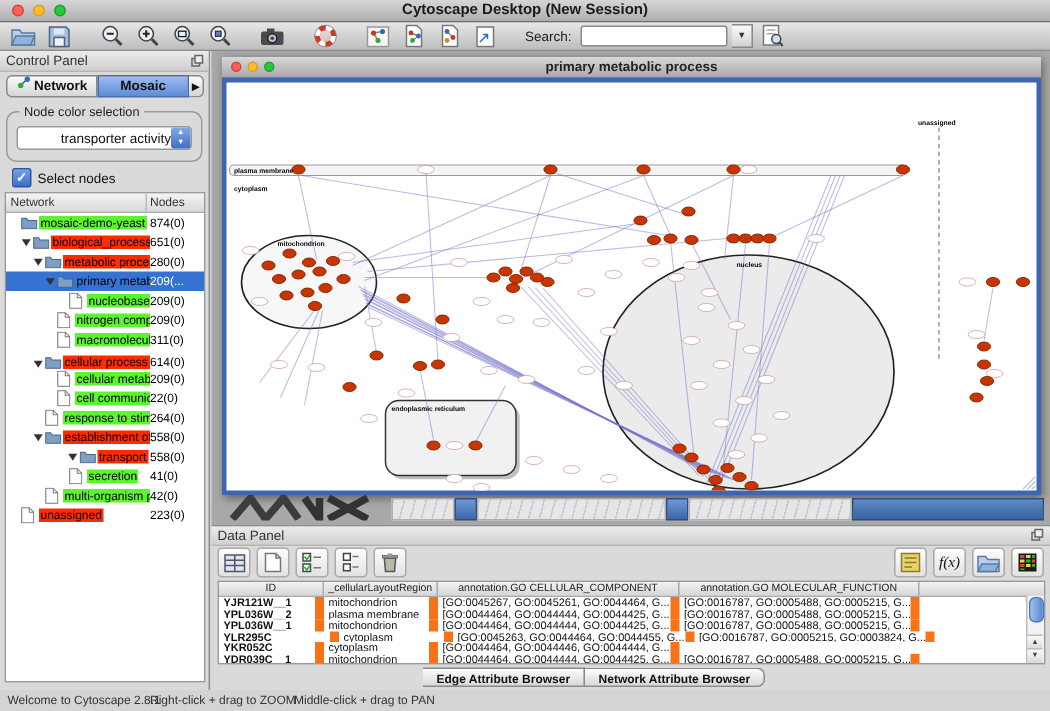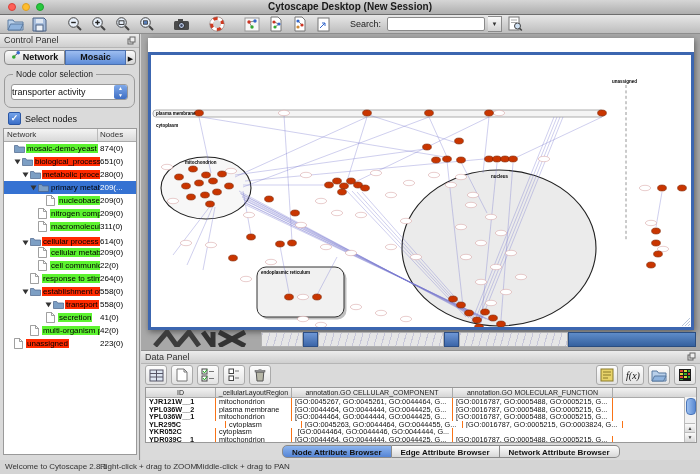--- a/index.html
+++ b/index.html
@@ -26,21 +26,21 @@
   #cphead .t{font-size:9px;color:#333;padding-left:4px;line-height:13px}
   #cpfloat{position:absolute;right:3px;top:2px}
   #cptabs{position:absolute;left:4px;top:16px;width:132px;height:15px;display:flex}
   .cptab{flex:1;height:15px;line-height:15px;text-align:center;font-size:9px;font-weight:bold;background:linear-gradient(#fbfbfb,#d5d5d5);border:1px solid #8a8a8a;box-sizing:border-box;display:flex;align-items:center;justify-content:center;gap:2px}
   .cptab.first{border-radius:4px 0 0 4px}
   .cptab.on{background:linear-gradient(#9dbdf0,#5d8cd8);border-color:#4a6fae}
   #cptabarrow{width:10px;height:15px;line-height:15px;font-size:7px;text-align:center;background:linear-gradient(#fbfbfb,#d5d5d5);border:1px solid #8a8a8a;border-left:none;border-radius:0 4px 4px 0;box-sizing:border-box}
   #groupbox{position:absolute;left:4px;top:40px;width:131px;height:34px;border:1px solid #9b9b9b;border-radius:7px;box-sizing:border-box}
   #grouplbl{position:absolute;left:8px;top:-6px;background:#dadada;padding:0 3px;font-size:8.5px;color:#222}
   #combo{position:absolute;left:6px;top:9px;width:117px;height:16px;background:#fff;border:1px solid #999;border-radius:3px;box-sizing:border-box;display:flex;align-items:center}
-  #combo .v{flex:1;font-size:9px;text-align:left;white-space:nowrap;overflow:hidden}
+  #combo .v{flex:1;font-size:9px;text-align:right;white-space:nowrap;overflow:hidden}
   #combocap{width:13px;height:14px;background:linear-gradient(#7fa9ea,#3f6fc4);border-radius:2px;margin-right:0px;color:#fff;font-size:5px;line-height:7px;text-align:center}
   #selrow{position:absolute;left:8px;top:78px;display:flex;align-items:center;gap:4px}
   #selchk{width:11px;height:11px;background:linear-gradient(#74a3e9,#3a6ec8);border:1px solid #2a56a4;border-radius:2px;color:#fff;font-size:9px;font-weight:bold;line-height:11px;text-align:center}
   #selrow .t{font-size:9px}
   #treebox{position:absolute;left:3px;top:94px;width:134px;height:327px;background:#fff;border:1px solid #9a9a9a;box-sizing:border-box;overflow:hidden}
   #treehead{height:12px;background:linear-gradient(#f4f4f4,#d9d9d9);border-bottom:1px solid #aaa;display:flex;font-size:8px;color:#333}
   #treehead .c1{flex:1;padding-left:3px;line-height:12px;border-right:1px solid #bbb}
   #treehead .c2{width:36px;padding-left:2px;line-height:12px}
   .trow{height:13px;display:flex;align-items:center;font-size:8px;white-space:nowrap}
   .trow .tri{width:8px;flex:none;display:flex;align-items:center}
@@ -69,21 +69,21 @@
   #dphead{position:absolute;left:0;top:0;width:100%;height:12px;background:linear-gradient(#ececec,#cfcfcf);border-bottom:1px solid #b5b5b5}
   #dphead .t{font-size:9px;color:#333;padding-left:4px;line-height:12px}
   #dpfloat{position:absolute;right:4px;top:1px}
   #dptools{position:absolute;left:4px;top:14px;width:551px;height:20px;display:flex;align-items:center;gap:4px}
   .dpi{width:20px;height:18px;border:1px solid #aaa;border-radius:3px;background:linear-gradient(#fdfdfd,#e2e2e2);display:flex;align-items:center;justify-content:center;flex:none}
   #dptools .spring{flex:1}
   #dtable{position:absolute;left:4px;top:36px;width:552px;height:56px;background:#fff;border:1px solid #999;box-sizing:border-box;overflow:hidden}
   #dthead{display:flex;height:9px;background:linear-gradient(#f2f2f2,#d6d6d6);border-bottom:1px solid #aaa}
   .thc{font-size:7px;color:#222;text-align:center;line-height:9px;border-right:1px solid #aaa;box-sizing:border-box;overflow:hidden;white-space:nowrap;flex:none}
   .dtr{display:flex;height:7.6px}
-  .tdc{font-size:7.3px;line-height:7.6px;padding-left:3px;border-right:1px solid #f97316;box-sizing:border-box;overflow:hidden;white-space:nowrap;flex:none;color:#111}
+  .tdc{font-size:7.3px;line-height:7.6px;padding-left:3px;border-right:6px solid #f97316;box-sizing:border-box;overflow:hidden;white-space:nowrap;flex:none;color:#111}
   .tdc.b{font-weight:bold}
   #dscroll{position:absolute;right:0;top:9px;bottom:0;width:11px;background:#f2f2f2;border-left:1px solid #bbb}
   #dthumb{position:absolute;left:1px;top:1px;width:8px;height:15px;border-radius:4px;background:linear-gradient(90deg,#9dc0f0,#5b8ad2);border:1px solid #4a76bb}
   .sbtn{position:absolute;left:0;width:10px;height:9px;font-size:5px;text-align:center;line-height:9px;color:#444;background:linear-gradient(#fbfbfb,#d8d8d8);border-top:1px solid #bbb}
   #dtabs{position:absolute;left:141px;top:94px;display:flex}
   .segb{height:13px;line-height:13px;padding:0 9px;font-size:8px;font-weight:bold;color:#111;background:linear-gradient(#fdfdfd,#d8d8d8);border:1px solid #8a8a8a;border-left:none;box-sizing:border-box}
   .segb.first{border-left:1px solid #8a8a8a;border-radius:5px 0 0 5px}
   .segb.last{border-radius:0 5px 5px 0}
   .segb.on{background:linear-gradient(#8cb4ee,#5585d6)}
   
@@ -445,20 +445,26 @@
             </span>
             <span class="tlabel r">unassigned</span>
             <span class="tval">223(0)</span>
           </div>
         </div>
     </div>
   </div>
 
   <div id="desktop">
     <div id="netwin">
+      <div id="nwtitle">
+        <span class="slight lr" style="left:6px"></span>
+        <span class="slight ly" style="left:17px"></span>
+        <span class="slight lg" style="left:28px"></span>
+        <span class="t">primary metabolic process</span>
+      </div>
       <div id="netcanvas">
         <span id="grip">
             <svg width="11" height="11">
               <line x1="2" y1="10" x2="10" y2="2" stroke="#b9c6da"></line>
               <line x1="5" y1="10" x2="10" y2="5" stroke="#b9c6da"></line>
               <line x1="8" y1="10" x2="10" y2="8" stroke="#b9c6da"></line>
             </svg>
           </span>
       <svg width="540" height="272" viewBox="0 0 540 272">
             <rect x="2" y="55" width="451" height="7" rx="3" fill="#f4f4f4" stroke="#9a9a9a" stroke-width="0.8"></rect>
@@ -746,38 +752,37 @@
           </div>
           <div class="dtr">
             <span class="tdc b" style="width: 80px;">YLR295C</span>
             <span class="tdc" style="width: 76px;">cytoplasm</span>
             <span class="tdc" style="width: 161px;">[GO:0045263, GO:0044464, GO:0044455, G...</span>
             <span class="tdc" style="width: 160px;">[GO:0016787, GO:0005215, GO:0003824, G...</span>
           </div>
           <div class="dtr">
             <span class="tdc b" style="width: 70px;">YKR052C</span>
             <span class="tdc" style="width: 76px;">cytoplasm</span>
-            <span class="tdc" style="width: 161px; text-align: center;">[GO:0044464, GO:0044446, GO:0044444, G...</span>
+            <span class="tdc" style="width: 161px;">[GO:0044464, GO:0044446, GO:0044444, G...</span>
             <span class="tdc" style="width: 160px; margin-top: 28px;">[GO:0005488, GO:0005215, GO:0003674]</span>
           </div>
           <div class="dtr">
             <span class="tdc b" style="width: 70px;">YDR039C__1</span>
             <span class="tdc" style="width: 76px;">mitochondrion</span>
             <span class="tdc" style="width: 161px;">[GO:0044464, GO:0044444, GO:0044425, G...</span>
             <span class="tdc" style="width: 160px;">[GO:0016787, GO:0005488, GO:0005215, G...</span>
           </div>
         </div>
       <div id="dscroll">
         <span id="dthumb"></span>
         <span class="sbtn" style="bottom:9px">▲</span>
         <span class="sbtn" style="bottom:0">▼</span>
       </div>
     </div>
     <div id="dtabs">
-      <span class="segb first on">Node Attribute Browser</span>
       <span class="segb">Edge Attribute Browser</span>
       <span class="segb last">Network Attribute Browser</span>
     </div>
   </div>
 
   <div id="statusbar">
     <span style="left:5px">Welcome to Cytoscape 2.8.1</span>
     <span style="left:100px">Right-click + drag to ZOOM</span>
     <span style="left:196px">Middle-click + drag to PAN</span>
   </div>

